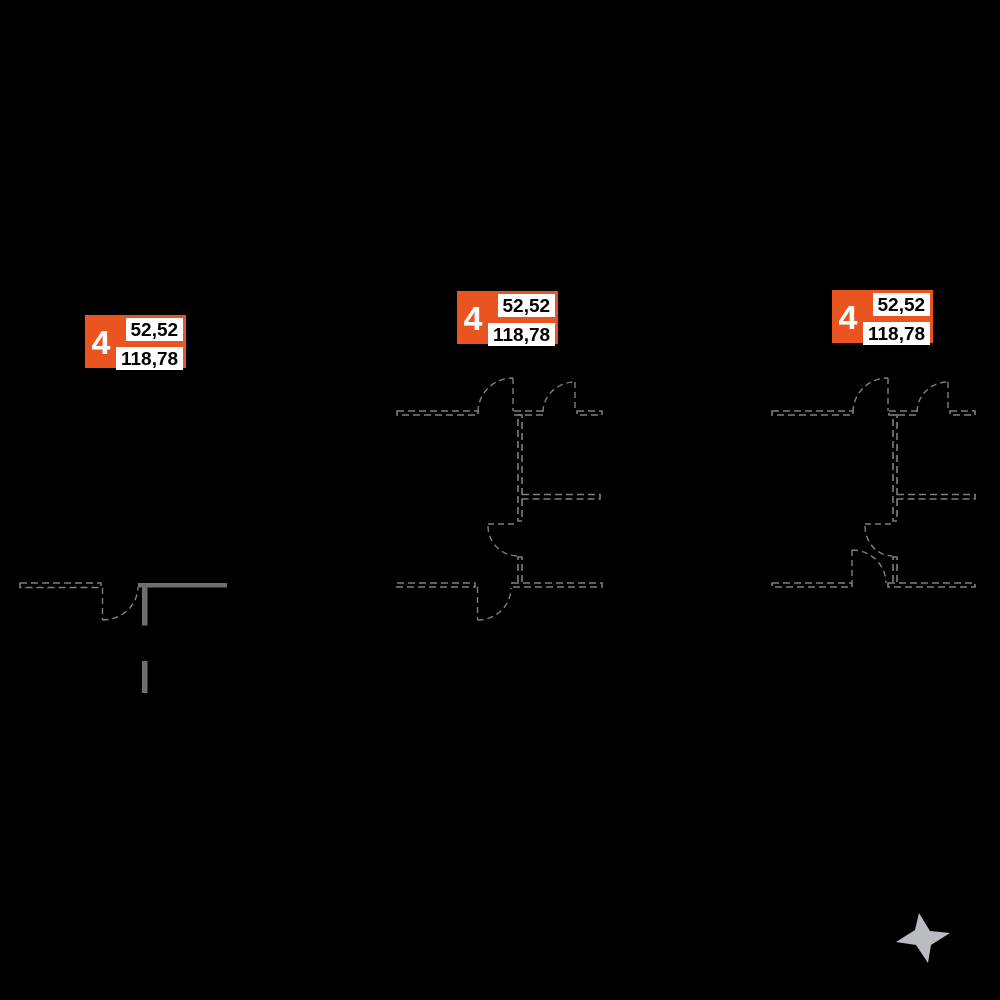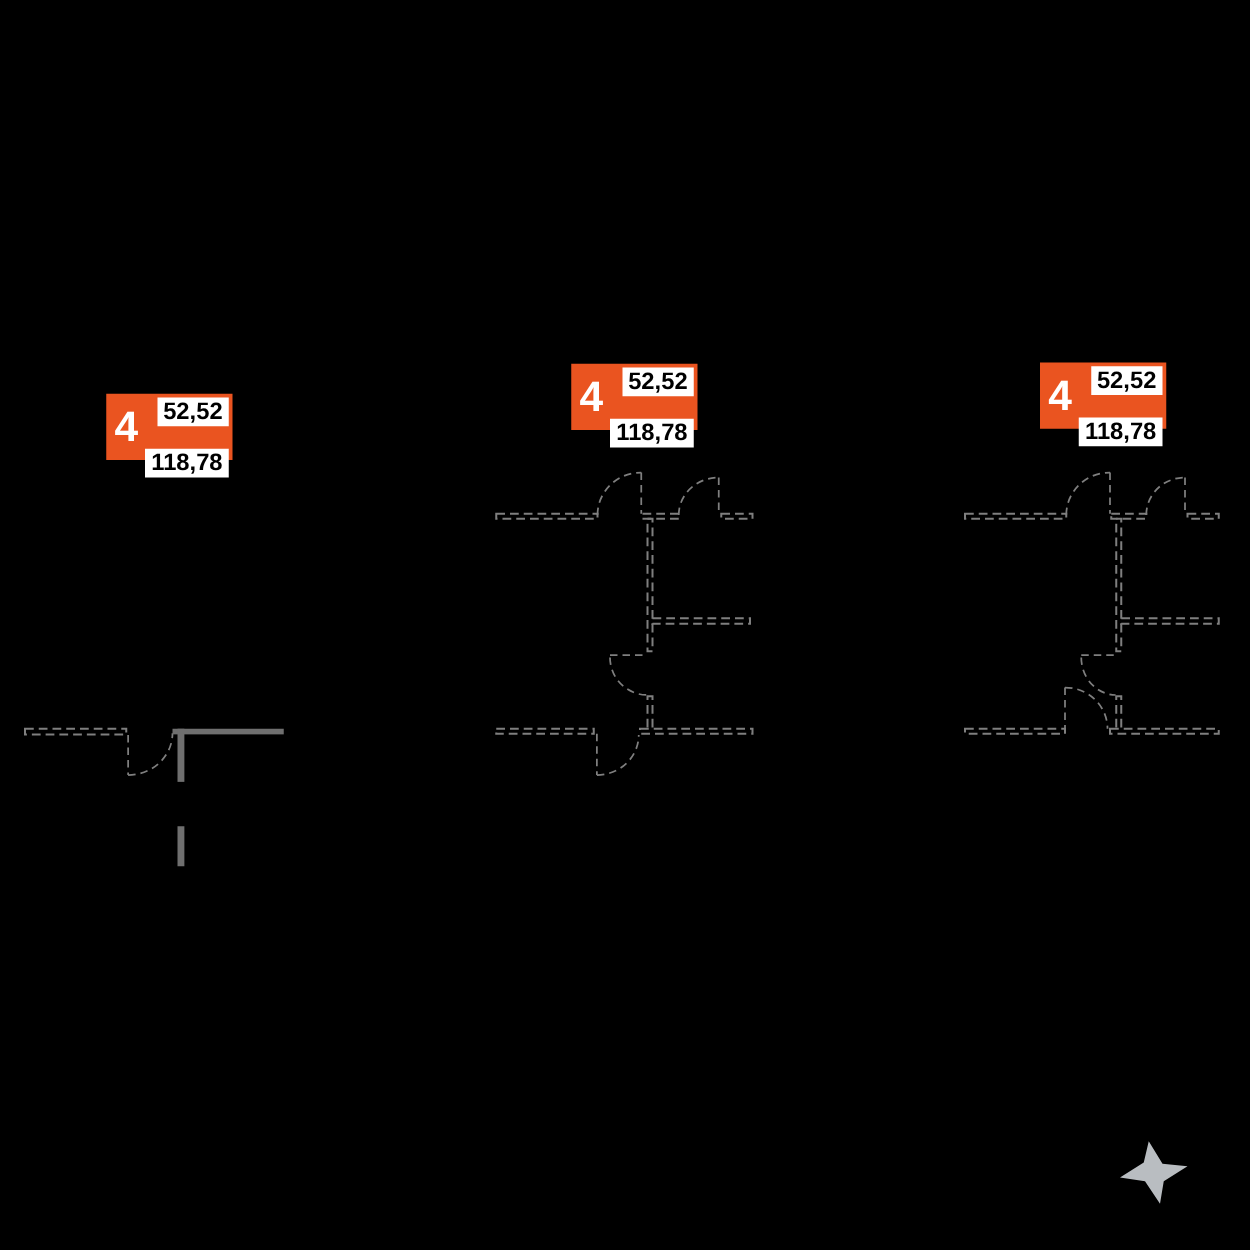--- a/index.html
+++ b/index.html
@@ -26,21 +26,21 @@
   
   .badge{
     position:absolute;display:flex;align-items:stretch;
     background:var(--orange);padding:3px;gap:2px;box-sizing:border-box;
     height:53px;cursor:pointer;
   }
   .badge-num{
     width:26px;display:flex;align-items:center;justify-content:center;
     color:var(--badge-text);font-weight:700;font-size:34px;line-height:1;
   }
-  .badge-values{display:flex;flex-direction:column;gap:18px;align-items:flex-end;}
+  .badge-values{display:flex;flex-direction:column;gap:6px;align-items:flex-end;}
   .badge-value{
     background:var(--value-bg);color:var(--value-text);
     font-weight:700;font-size:19px;line-height:1;
     padding:2px 5px;display:flex;align-items:center;justify-content:center;
     flex:1;
   }
   .b1{left:85px;top:315px;}
   .b2{left:457px;top:291px;}
   .b3{left:832px;top:290px;}
 </style>

